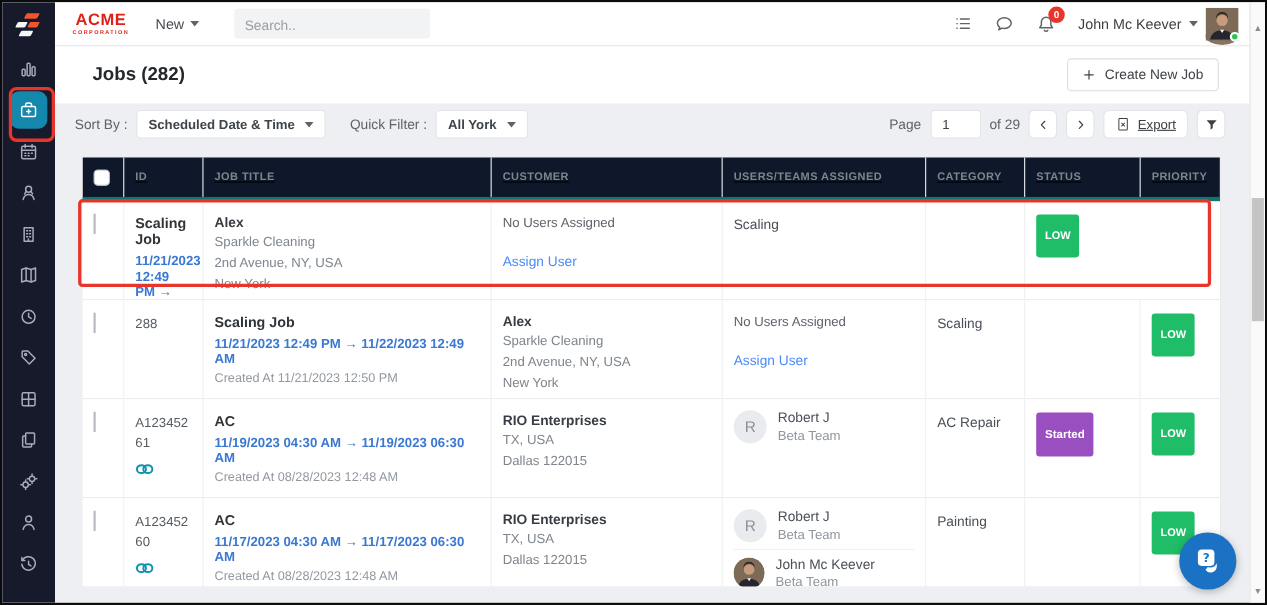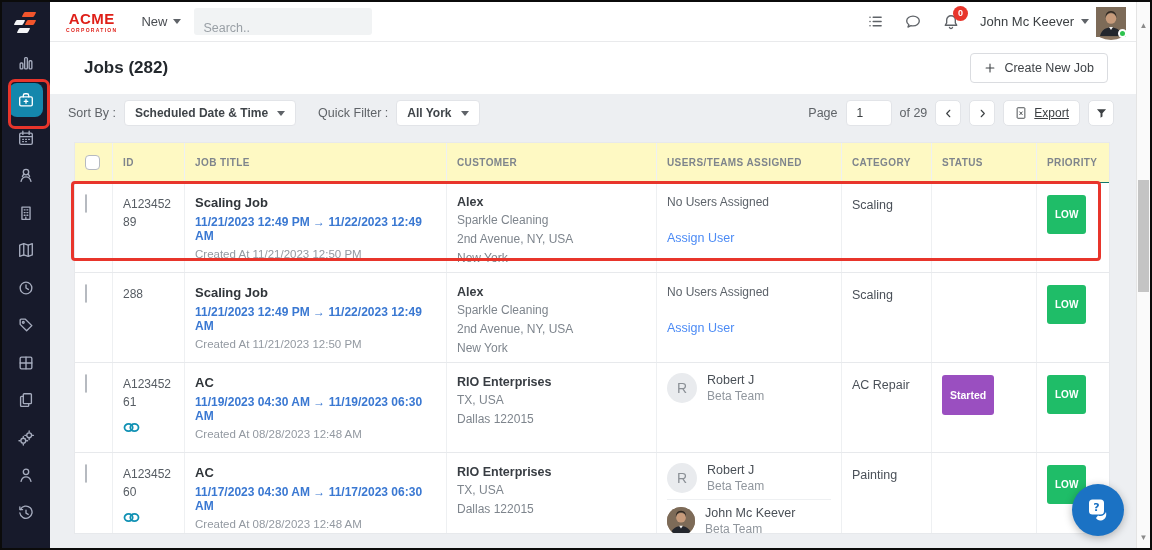--- a/index.html
+++ b/index.html
@@ -29,22 +29,22 @@
   .ann-row{ left:69px; top:179px; width:1030px; height:80px; border-radius:4px; }
 
   
   .topbar{ position:absolute; left:48px; top:0; right:14px; height:40px; background:#fff;
            border-bottom:1px solid #e9eaec; display:flex; align-items:center; z-index:4; }
   .brand{ margin-left:16px; text-align:center; line-height:1; cursor:pointer; }
   .brand .t1{ font-size:15px; font-weight:800; color:#df1f18; letter-spacing:.5px; }
   .brand .t2{ font-size:5px; font-weight:700; color:#df1f18; letter-spacing:1.3px; margin-top:2px; }
   .new-menu{ margin-left:24px; display:flex; align-items:center; gap:6px; font-size:13px; color:#494d52; cursor:pointer; }
   .caret{ width:0; height:0; border-left:4px solid transparent; border-right:4px solid transparent; border-top:5px solid #5f6368; }
-  .search{ margin-left:13px; width:178px; height:27px; background:#f1f3f4; border-radius:3px;
-           display:flex; align-items:flex-end; padding:0 9px; }
+  .search{ margin-left:32px; width:178px; height:27px; background:#f1f3f4; border-radius:3px;
+           display:flex; align-items:flex-start; padding:8px 9px; }
   .search input{ border:none; background:transparent; outline:none; flex:1; font-size:12.5px; color:#3c4043;
                  font-family:"Liberation Sans",sans-serif; }
   .search input::placeholder{ color:#9aa0a6; }
   .tb-right{ margin-left:auto; display:flex; align-items:center; }
   .tb-icon{ position:relative; margin-right:20px; display:flex; align-items:center; cursor:pointer; }
   .tb-icon svg{ stroke:#5f6368; fill:none; stroke-width:1.5; stroke-linecap:round; stroke-linejoin:round; }
   .noti-badge{ position:absolute; top:-7px; right:-8px; min-width:15px; height:15px; background:#e8352b;
                color:#fff; font-size:9px; font-weight:700; border-radius:8px;
                display:flex; align-items:center; justify-content:center; padding:0 3px; }
   .user-menu{ display:flex; align-items:center; gap:7px; margin-right:10px; cursor:pointer; }
@@ -77,21 +77,21 @@
            display:flex; align-items:center; justify-content:center; cursor:pointer; }
   .sq-btn svg{ stroke:#3c4043; fill:none; stroke-width:1.7; stroke-linecap:round; stroke-linejoin:round; }
   .export-btn{ height:26px; background:#fff; border:1px solid #e2e4e8; border-radius:5px; display:flex;
                align-items:center; gap:6px; padding:0 10px; font-size:12px; color:#3c4043; cursor:pointer;text-decoration:underline; }
   .export-btn svg{ stroke:#3c4043; fill:none; stroke-width:1.3; }
 
   
   .table-card{ position:absolute; left:72px; top:140px; width:1036px; height:392px; background:#fff;
                border:1px solid #e7e9ec; overflow:hidden; z-index:1; }
   .grid-cols{ display:grid; grid-template-columns:38px 72px 262px 210px 185px 90px 105px 72px; }
-  .thead{ height:40px; background:#fef9c3; border-bottom:1px solid #0f766e; }
+  .thead{ height:40px; background:#0f172a; border-bottom:4px solid #0f766e;text-decoration:underline; }
   .th{ display:flex; align-items:center; padding:0 10px; font-size:10px; font-weight:700; color:#7f858c;
        letter-spacing:.4px; border-right:1px solid #eef0f2; }
   .th:last-child{ border-right:none; }
   .row{ height:90px; border-bottom:1px solid #e7e9ec; background:#fff; }
   .cell{ padding:12px 10px 0; border-right:1px solid #eef0f2; overflow:hidden; }
   .cell:last-child{ border-right:none; }
   .cb{ width:15px; height:15px; border:1.5px solid #b6bac0; border-radius:4px; background:#fff; cursor:pointer; }
   .id-text{ font-size:12px; color:#565c63; word-break:break-all; line-height:1.5; }
   .chain{ margin-top:8px; }
   .chain svg{ stroke:#1191b4; fill:none; stroke-width:1.8; }
@@ -348,23 +348,20 @@
       <div class="th">CUSTOMER</div>
       <div class="th">USERS/TEAMS ASSIGNED</div>
       <div class="th">CATEGORY</div>
       <div class="th">STATUS</div>
       <div class="th">PRIORITY</div>
     </div>
 
     <div class="row grid-cols">
       <div class="cell"><span class="cb"></span></div>
       <div class="cell">
-          <div class="id-text">A12345289</div>
-        </div>
-      <div class="cell">
         <div class="jobtitle">Scaling Job</div>
         <div class="sched">11/21/2023 12:49 PM → 11/22/2023 12:49 AM</div>
         <div class="created">Created At 11/21/2023 12:50 PM</div>
 
       </div>
       <div class="cell">
         <div class="cust-name">Alex</div>
         <div class="cust-line">Sparkle Cleaning</div>
         <div class="cust-line">2nd Avenue, NY, USA</div>
         <div class="cust-line">New York</div>

